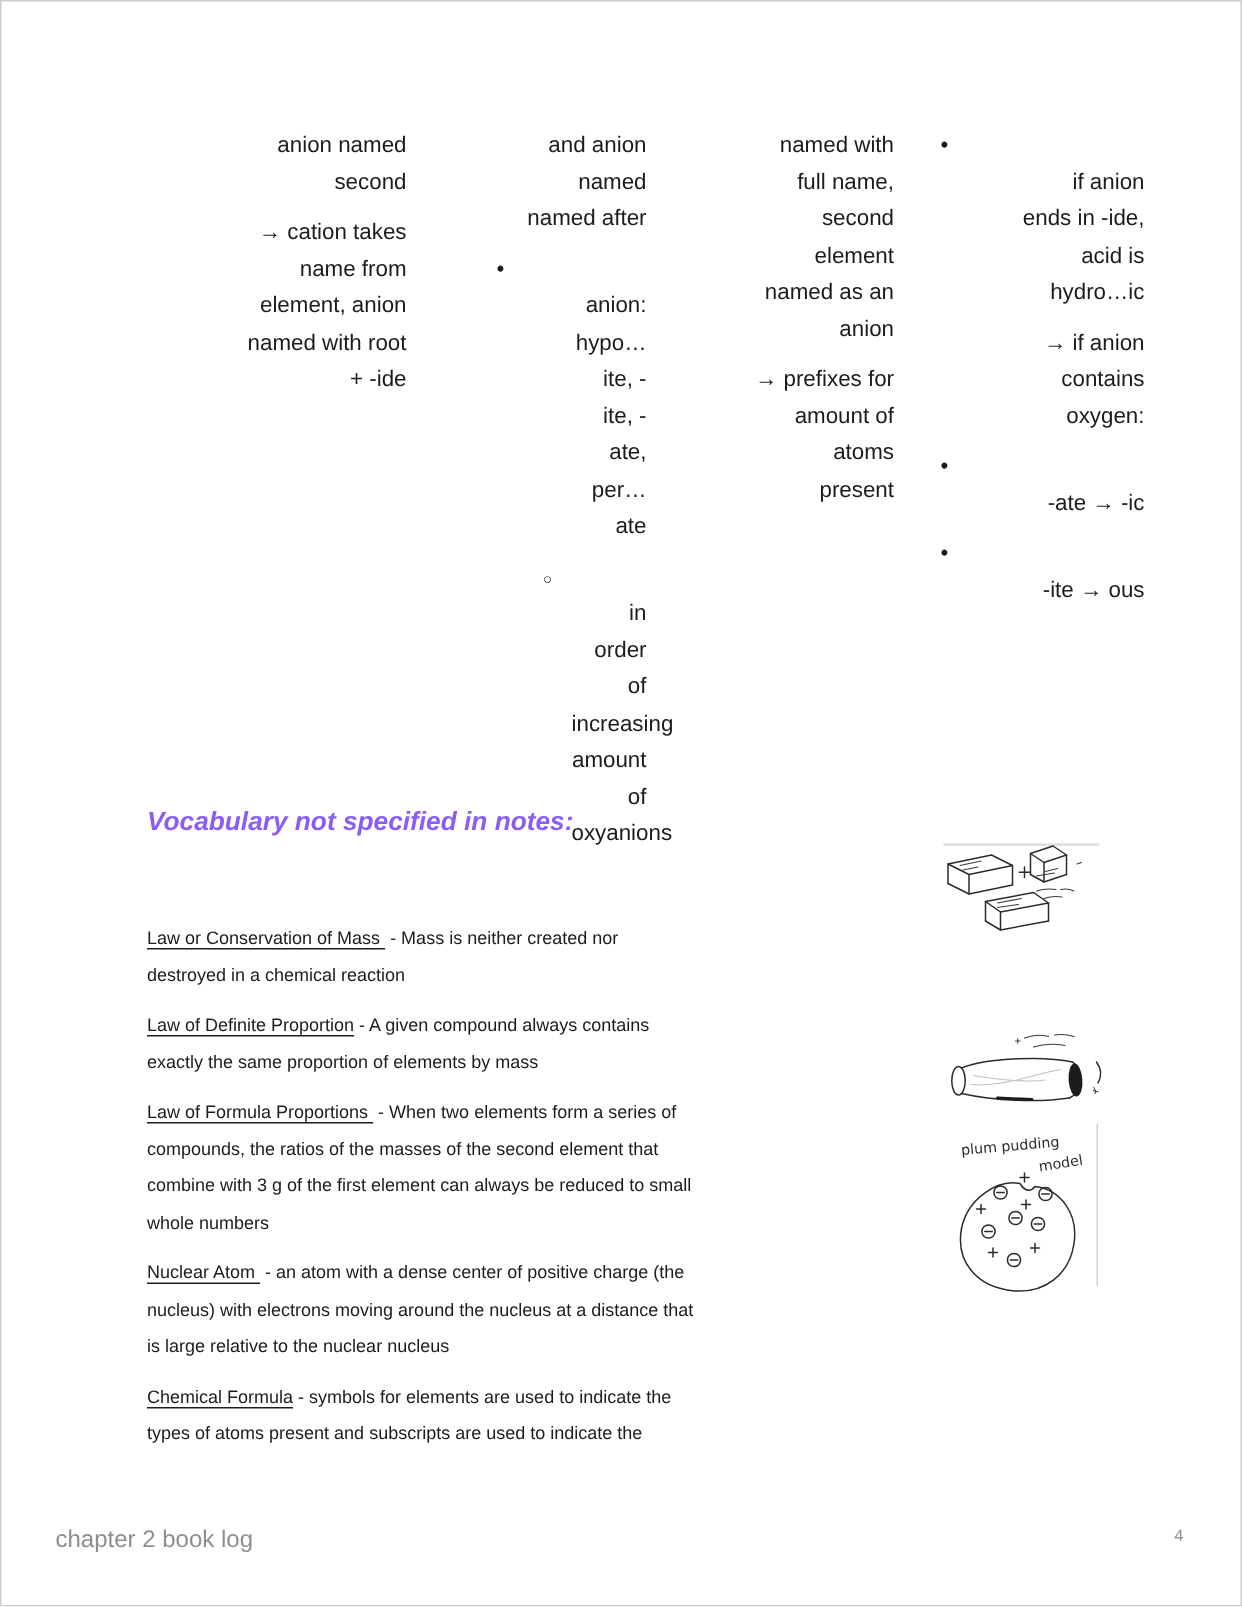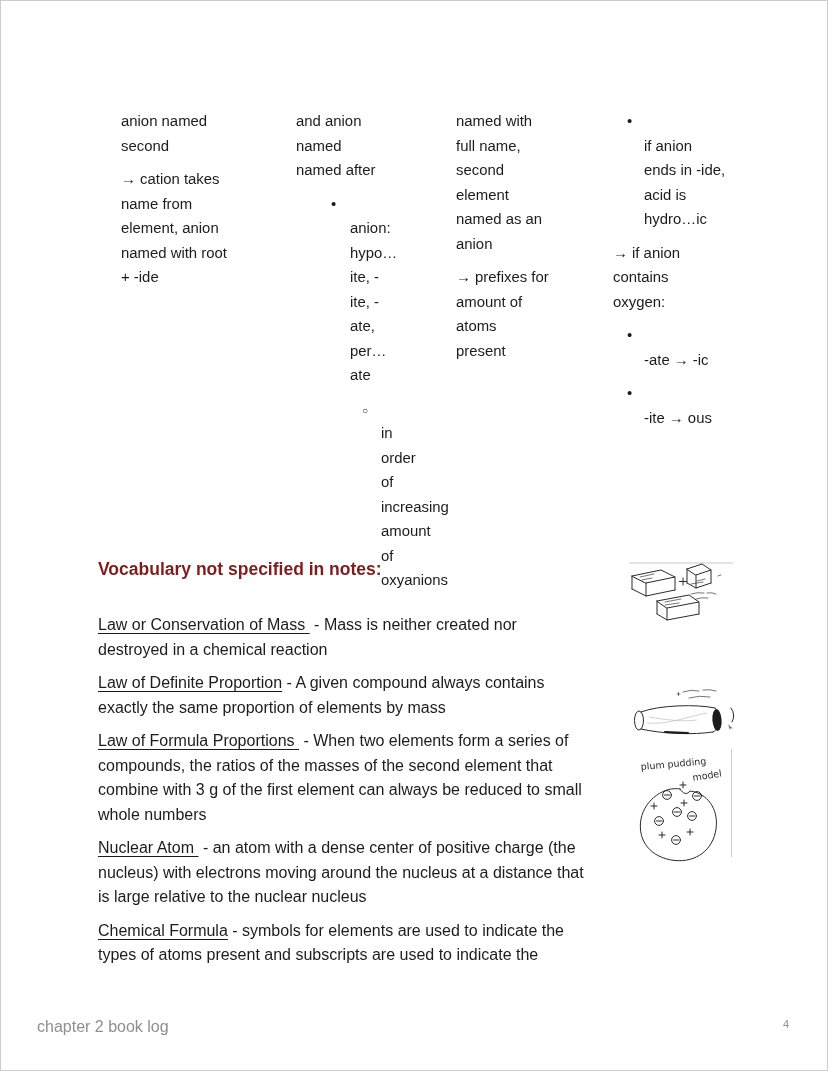--- a/index.html
+++ b/index.html
@@ -3,39 +3,39 @@
 <meta charset="utf-8">
 <style>
   * { margin:0; padding:0; box-sizing:border-box; }
   html,body { background:#fff; }
   #page {
     position:relative; width:828px; height:1071px; background:#ffffff;
     border:1px solid #cccccc; overflow:hidden;
     font-family:"Liberation Sans", sans-serif; color:#1c1c1c;
   }
   
-  .col { position:absolute; top:108px; font-size:14.9px; line-height:24.5px; }
+  .col { position:absolute; top:84px; font-size:14.9px; line-height:24.5px;text-align:right; }
   #col1 { left:120px; width:150px; }
   #col2 { left:295px; width:135px; }
   #col3 { left:455px; width:140px; }
   #col4 { left:612px; width:150px; }
   .block { white-space:pre-line; margin-bottom:9px; position:relative; }
   .indent-b2  { margin-left:54px; }  
   .indent-b3  { margin-left:85px; }  
   .indent-b4  { margin-left:31px; }  
   .marker { position:absolute; left:-19px; top:0; font-size:14.9px; }
   .marker.hollow { font-size:10px; top:2px; left:-19px; }
   .indent-b4 > .marker { left:-17px; }
   
   #vocab-heading {
-    position:absolute; left:97px; top:556px;
-    font-size:17.5px; font-weight:bold; color:#7f1d1d; line-height:24px;
+    position:absolute; left:97px; top:534px;
+    font-size:17.5px; font-weight:bold; color:#8b5cf6; line-height:24px;font-style:italic;
   }
   #vocab-entries { position:absolute; left:97px; top:612px; width:560px;
-    font-size:16px; line-height:24.5px; }
+    font-size:12px; line-height:24.5px; }
   .vocab-entry { margin-bottom:9px; }
   .vocab-term { text-decoration:underline; text-underline-offset:3px; white-space:pre-wrap; }
   .vocab-def  { white-space:pre-wrap; }
   
   #footer-left  { position:absolute; left:36px;  top:1017px; font-size:16px; color:#8e8e8e; }
   #footer-page  { position:absolute; right:38px; top:1017px; font-size:11px; color:#8e8e8e; }
   
   .sketch { position:absolute; }
   #sketch-boxes   { left:626px; top:556px; }
   #sketch-tube    { left:626px; top:682px; }

